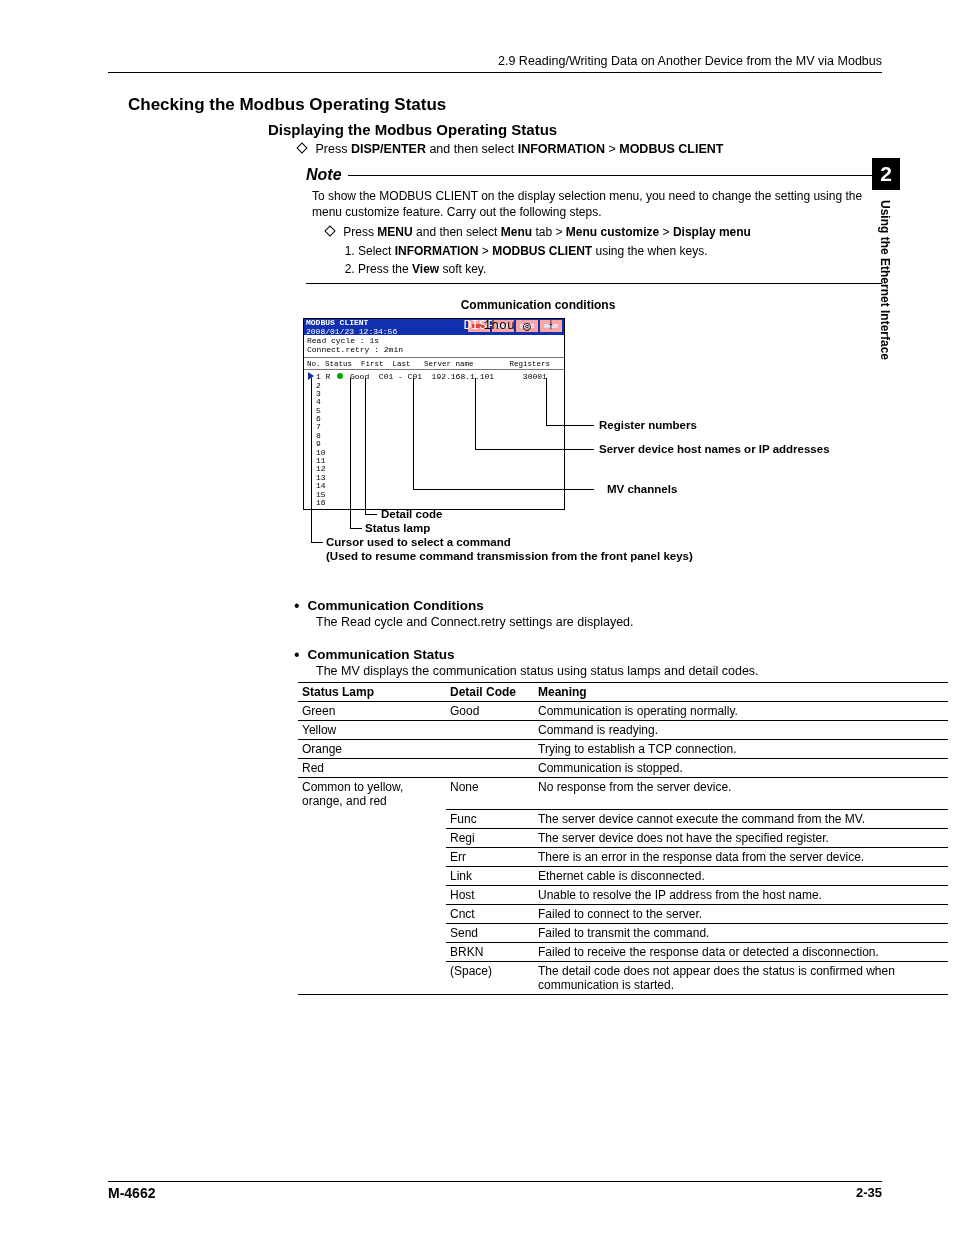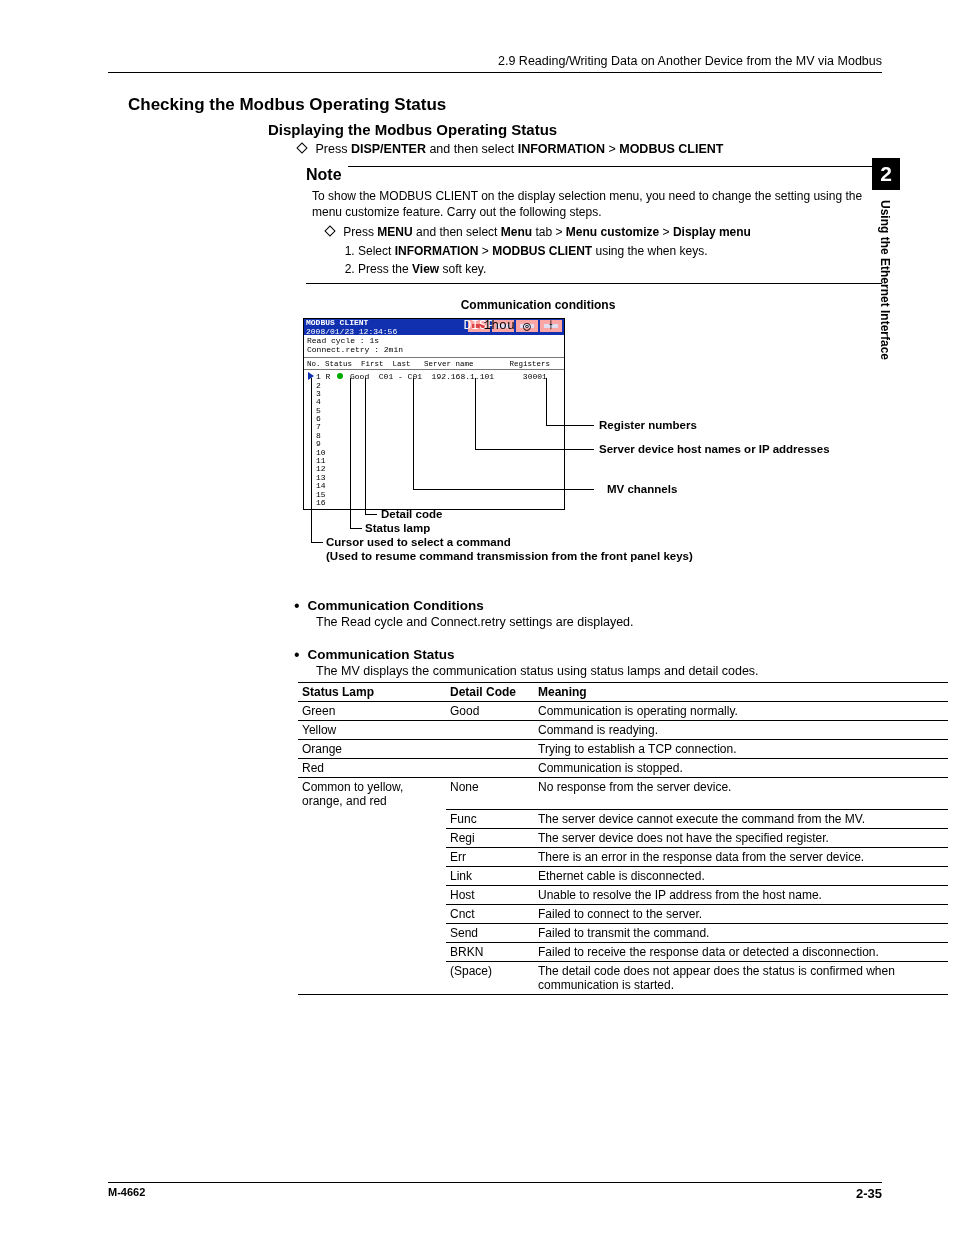--- a/index.html
+++ b/index.html
@@ -45,24 +45,25 @@
     border: 1px solid #000;
     margin-right: 6px;
     vertical-align: 1px;
   }
   .body-block .line1 { margin-bottom: 10px; }
   .note-block {
     margin-left: 198px;
     margin-top: 4px;
   }
   .note-title {
+    font-style: italic;
     font-weight: bold;
     font-size: 16px;
     display: flex;
-    align-items: flex-start;
+    align-items: center;
     margin-bottom: 4px;
   }
   .note-title .rule {
     flex: 1;
     border-top: 1px solid #000;
     margin-left: 6px;
   }
   .note-body {
     font-size: 12px;
     line-height: 1.35;
@@ -214,21 +215,21 @@
     position: absolute;
     bottom: 34px;
     left: 108px;
     right: 72px;
     border-top: 1px solid #000;
     display: flex;
     justify-content: space-between;
     font-size: 10px;
     padding-top: 3px;
   }
-  .footer .left { font-weight: bold; font-size:11px;}
+  .footer .left { font-weight: bold; font-size:14px;}
   .footer .right { font-weight: bold; font-size:13px;}
 </style>
 </head>
 <body>
 
 <div class="page">
   <div class="top-header">2.9  Reading/Writing Data on Another Device from the MV via Modbus</div>
 
   <div class="title-main">Checking the Modbus Operating Status</div>
   <div class="title-sub">Displaying the Modbus Operating Status</div>

